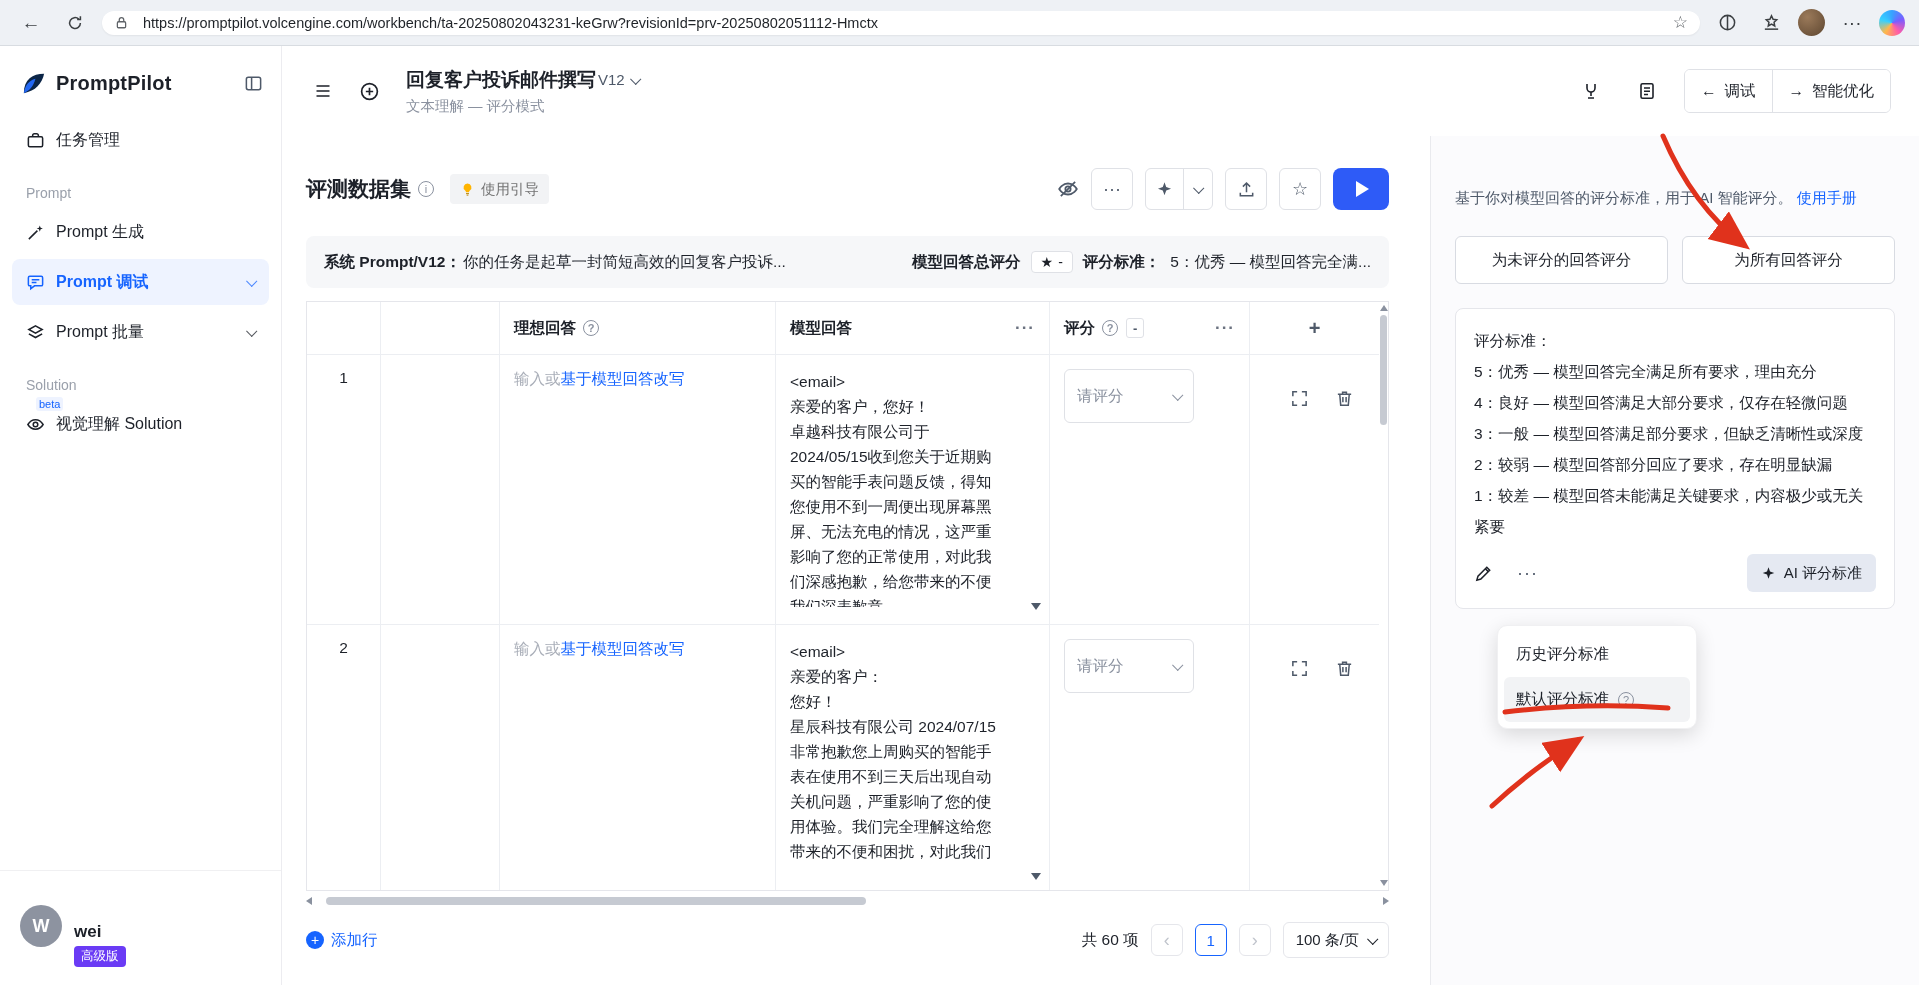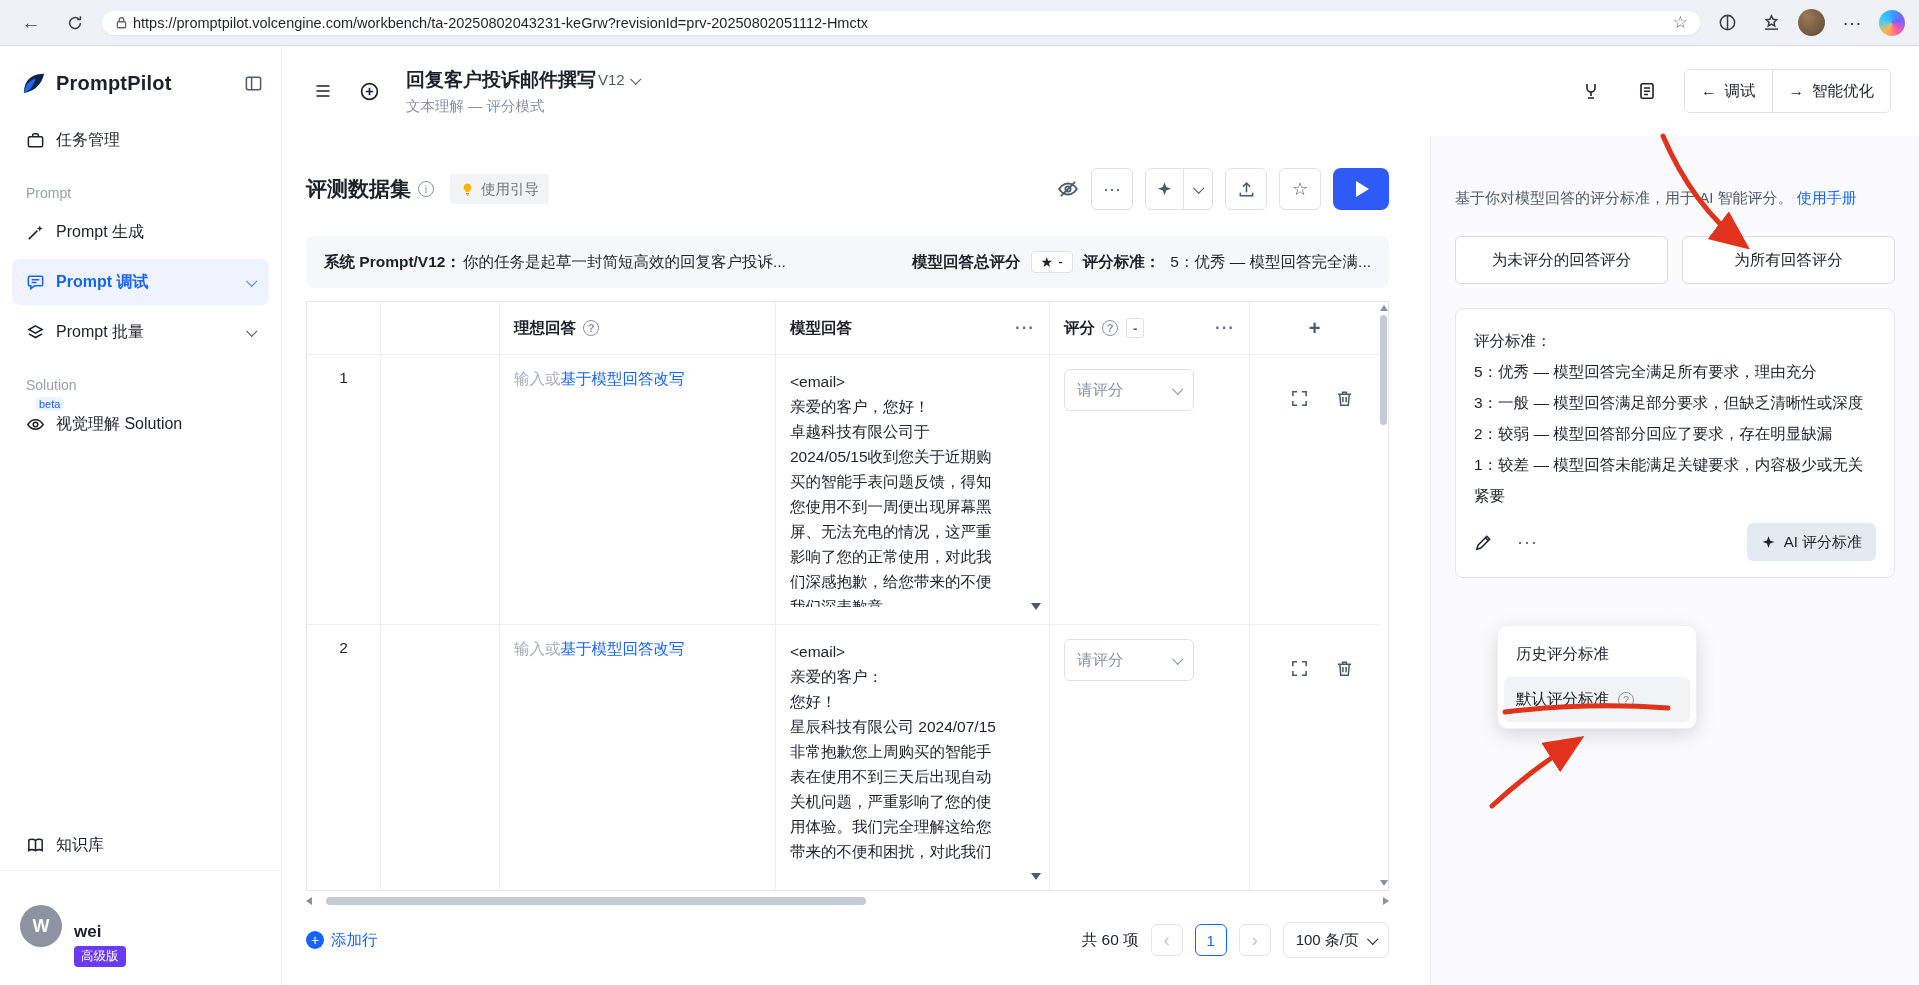--- a/index.html
+++ b/index.html
@@ -9,21 +9,21 @@
     color:#1d2129; background:#fff; overflow:hidden; font-size:16px;
   }
   #page { position:relative; width:1919px; height:985px; }
 
   
   .browser-bar { height:46px; background:#eef1f5; border-bottom:1px solid #d8dce1;
     display:flex; align-items:center; padding:0 14px; gap:10px; }
   .b-icon { width:34px; height:34px; border-radius:8px; display:flex; align-items:center;
     justify-content:center; color:#3c4043; font-size:19px; cursor:pointer; flex:0 0 auto; }
   .url-bar { flex:1; height:19px; background:#fff; border-radius:17px; display:flex;
-    align-items:center; padding:12px 12px; gap:4px; box-shadow:0 1px 2px rgba(0,0,0,.06); }
+    align-items:center; padding:12px 12px; gap:14px; box-shadow:0 1px 2px rgba(0,0,0,.06); }
   .url-text { flex:1; font-size:14.5px; color:#1f2328; white-space:nowrap; overflow:hidden; text-overflow:ellipsis; }
   .avatar-browser { width:27px; height:27px; border-radius:50%;
     background:radial-gradient(circle at 35% 30%, #9b7a5a, #5d4630); }
   .copilot { width:26px; height:26px; border-radius:50%;
     background:conic-gradient(#37a3ff,#7c5cff,#ff5ca8,#ffb84a,#37d0ff,#37a3ff); }
 
   
   .app { display:flex; height:939px; }
 
   
@@ -116,21 +116,21 @@
   .t-body .t-row { border-bottom:1px solid #eceef2; }
   .row-1 { height:270px; } .row-2 { height:270px; }
   .t-body .cell { padding-top:14px; font-size:15.5px; }
   .idx-cell { color:#1d2129; padding-top:16px; }
   .ideal-prefix { color:#a9aeb8; }
   .ideal-link { color:var(--accent-blue,#1664FF); cursor:pointer; }
   .model-cell { position:relative; line-height:25px; }
   .model-txt { white-space:pre-line; max-height:238px; overflow:hidden; }
   .corner-expand { position:absolute; right:8px; bottom:14px; width:0; height:0;
     border-left:5px solid transparent; border-right:5px solid transparent; border-top:7px solid #4e5969; cursor:pointer; }
-  .score-select { width:130px; height:42px; border:1px solid #dfe1e6; border-radius:6px; background:#fff;
+  .score-select { width:130px; height:54px; border:1px solid #dfe1e6; border-radius:6px; background:#fff;
     display:flex; align-items:center; justify-content:space-between; padding:0 12px; color:#8a919f;
     font-size:15.5px; cursor:pointer; }
   .row-actions { display:flex; gap:26px; padding:20px 0 0 26px; color:#4e5969; }
   .row-actions svg { cursor:pointer; }
 
   
   .v-scroll { position:absolute; top:0; right:0; width:9px; height:587px; display:flex;
     flex-direction:column; align-items:center; padding:3px 0; }
   .v-thumb { width:7px; height:110px; background:#c6cad2; border-radius:4px; margin-top:4px; cursor:pointer; }
   .tri-up { width:0; height:0; border-left:4px solid transparent; border-right:4px solid transparent;
@@ -286,27 +286,20 @@
         <span class="beta-badge">beta</span>
         <svg width="19" height="19" viewBox="0 0 20 20" fill="none" stroke="#1d2129" stroke-width="1.6">
           <path d="M2 10s3-5 8-5 8 5 8 5-3 5-8 5-8-5-8-5z"></path>
             <circle cx="10" cy="10" r="2.4"></circle>
         </svg>
         <span>视觉理解 Solution</span>
       </div>
 
       <div class="sidebar-spacer"></div>
 
-      <div class="nav-item">
-        <svg width="19" height="19" viewBox="0 0 20 20" fill="none" stroke="#1d2129" stroke-width="1.6">
-          <path d="M10 4.5C8 3 4.5 3 3 4.2v11c1.5-1.2 5-1.2 7 .3 2-1.5 5.5-1.5 7-.3v-11C15.5 3 12 3 10 4.5z"></path>
-            <path d="M10 4.5v11.3"></path>
-        </svg>
-        <span>知识库</span>
-      </div>
 
       <div class="user-block">
         <div class="user-avatar">W</div>
         <div>
           <div class="user-name">wei</div>
           <span class="plan-badge">高级版</span>
         </div>
       </div>
     </div>
 
@@ -560,20 +553,21 @@
           </div>
 
           <div class="panel-btn-row">
             <div class="panel-btn">为未评分的回答评分</div>
             <div class="panel-btn">为所有回答评分</div>
           </div>
 
           <div class="criteria-card">
             <div class="criteria-label">评分标准：</div>
             <div class="criteria-line">5：优秀 — 模型回答完全满足所有要求，理由充分</div>
+            <div class="criteria-line">4：良好 — 模型回答满足大部分要求，仅存在轻微问题</div>
             <div class="criteria-line">3：一般 — 模型回答满足部分要求，但缺乏清晰性或深度</div>
             <div class="criteria-line">2：较弱 — 模型回答部分回应了要求，存在明显缺漏</div>
             <div class="criteria-line">1：较差 — 模型回答未能满足关键要求，内容极少或无关紧要</div>
             <div class="card-footer">
               <svg width="19" height="19" viewBox="0 0 20 20" fill="none" stroke="#1d2129" stroke-width="1.6">
                 <path d="M3 17l1.2-4.2L13.5 3.5l3 3L7.2 15.8 3 17z"></path>
                   <path d="M12 5l3 3"></path>
               </svg>
               <span class="card-more">···</span>
               <span class="ai-btn">

